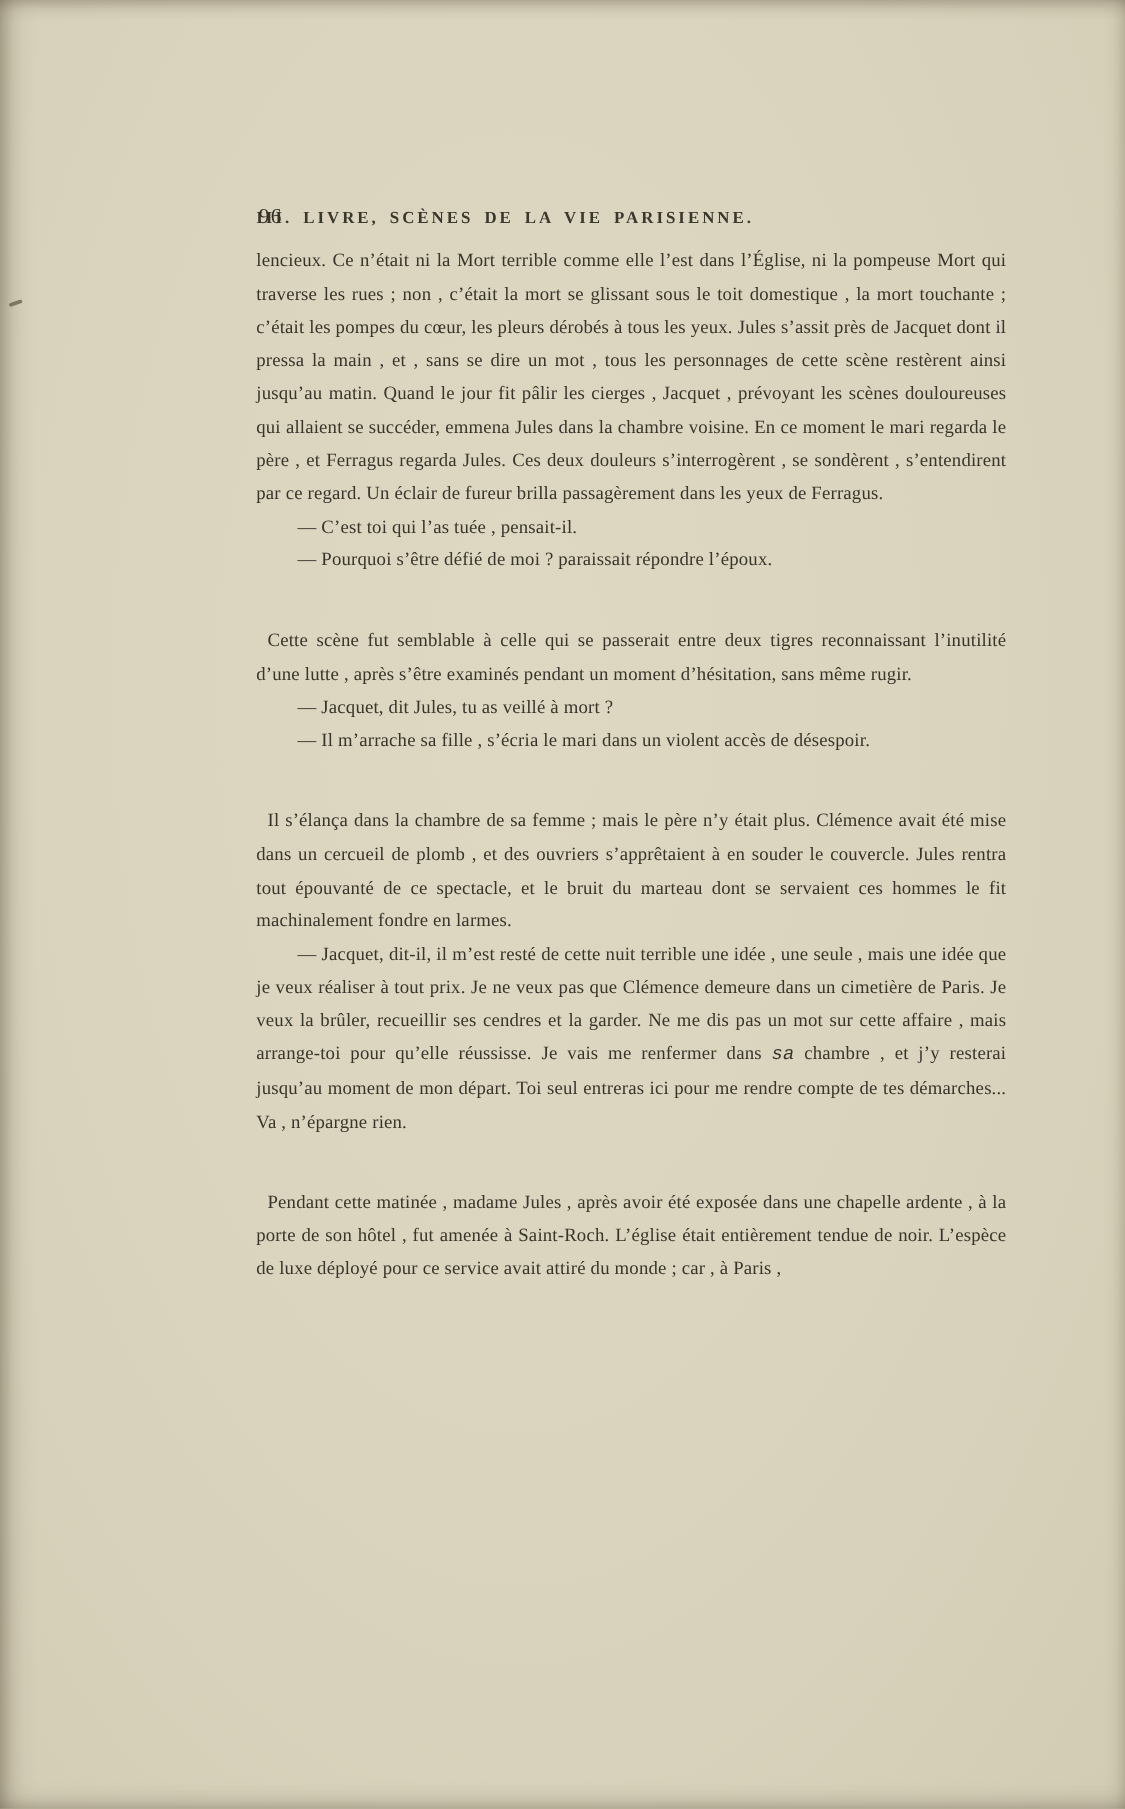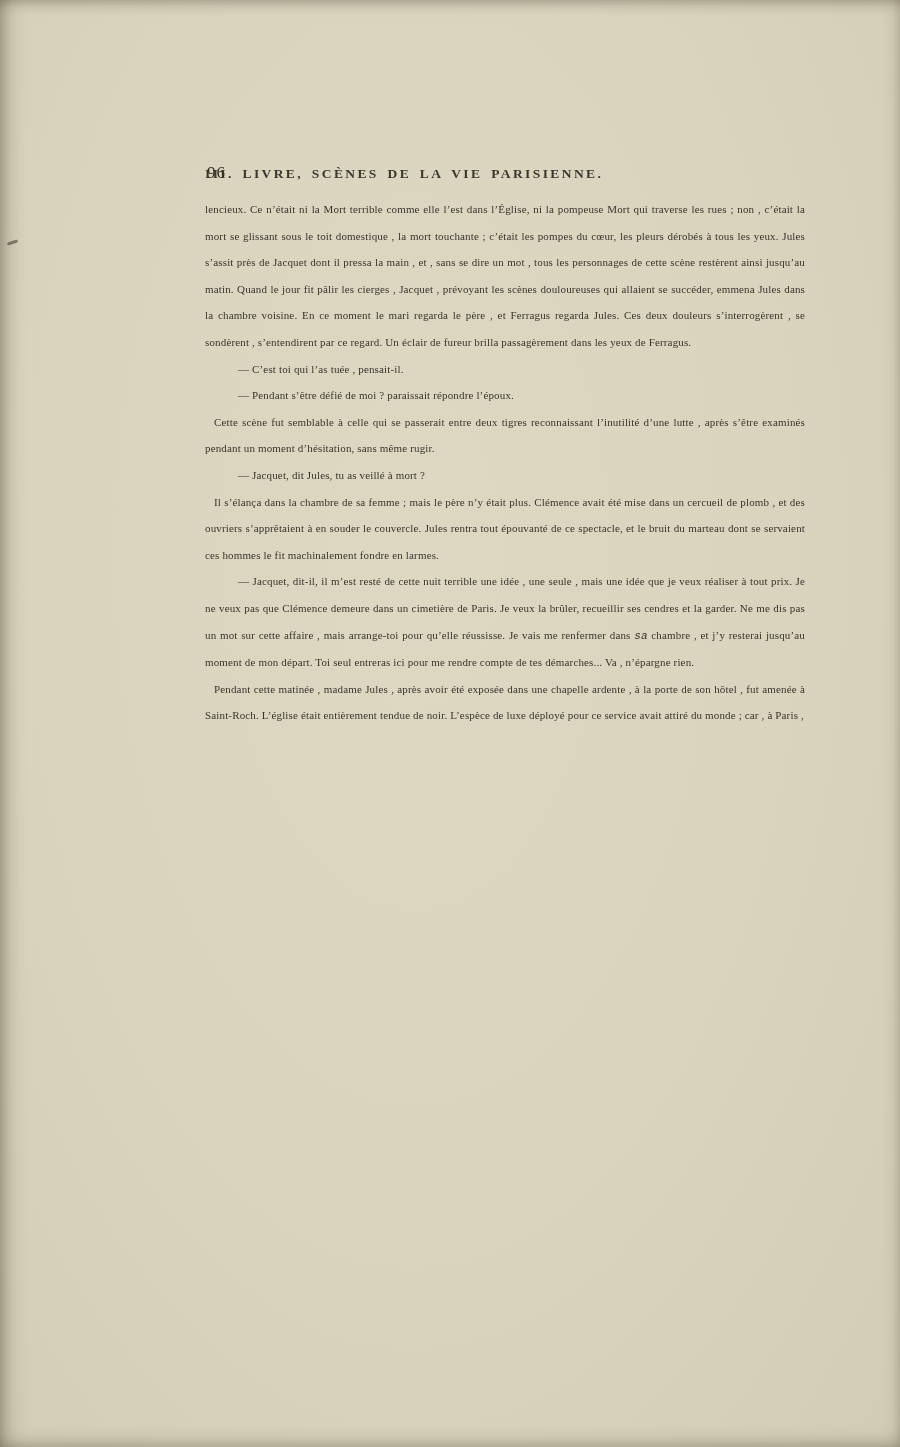--- a/index.html
+++ b/index.html
@@ -56,53 +56,54 @@
     word-spacing: 3px;
     padding-top: 3px;
     color: #3a372d;
     white-space: nowrap;
   }
   .text-block {
     position: absolute;
     left: 205px;
     top: 196px;
     width: 600px;
-    font-size: 11px;
+    font-size: 15px;
     line-height: 26.6px;
     text-align: justify;
     letter-spacing: 0.15px;
   }
   .para {
     margin: 0;
     padding: 0;
   }
   .para em {
     font-style: italic;
     font-family: Liberation Mono, monospace;
   }
   .indent-none { text-indent: 0; }
-  .indent-normal { text-indent: 9px; }
+  .indent-normal { text-indent: 9px; margin-top: 38px; }
   .indent-dialogue { text-indent: 33px; }
 </style>
 </head>
 <body>
 
 <div class="page">
 
   <div class="scan-artifact"></div>
 
   <header class="running-head">
     <span class="page-number">96</span>
     <span class="head-title">III. LIVRE, SCÈNES DE LA VIE PARISIENNE.</span>
   </header>
 
   <main class="text-block">
       <p class="para indent-none"><span>lencieux. Ce n’était ni la Mort terrible comme elle l’est dans l’Église, ni la pompeuse Mort qui traverse les rues ; non , c’était la mort se glissant sous le toit domestique , la mort touchante ; c’était les pompes du cœur, les pleurs dérobés à tous les yeux. Jules s’assit près de Jacquet dont il pressa la main , et , sans se dire un mot , tous les personnages de cette scène restèrent ainsi jusqu’au matin. Quand le jour fit pâlir les cierges , Jacquet , prévoyant les scènes douloureuses qui allaient se succéder, emmena Jules dans la chambre voisine. En ce moment le mari regarda le père , et Ferragus regarda Jules. Ces deux douleurs s’interrogèrent , se sondèrent , s’entendirent par ce regard. Un éclair de fureur brilla passagèrement dans les yeux de Ferragus.</span></p>
       <p class="para indent-dialogue"><span>— C’est toi qui l’as tuée , pensait-il.</span></p>
-      <p class="para indent-dialogue"><span>— Pendant s’être défié de moi ? paraissait répondre l’époux.</span></p>
+      <p class="para indent-dialogue"><span>— Pourquoi s’être défié de moi ? paraissait répondre l’époux.</span></p>
       <p class="para indent-normal"><span>Cette scène fut semblable à celle qui se passerait entre deux tigres reconnaissant l’inutilité d’une lutte , après s’être examinés pendant un moment d’hésitation, sans même rugir.</span></p>
       <p class="para indent-dialogue"><span>— Jacquet, dit Jules, tu as veillé à mort ?</span></p>
+      <p class="para indent-dialogue"><span>— Il m’arrache sa fille , s’écria le mari dans un violent accès de désespoir.</span></p>
       <p class="para indent-normal"><span>Il s’élança dans la chambre de sa femme ; mais le père n’y était plus. Clémence avait été mise dans un cercueil de plomb , et des ouvriers s’apprêtaient à en souder le couvercle. Jules rentra tout épouvanté de ce spectacle, et le bruit du marteau dont se servaient ces hommes le fit machinalement fondre en larmes.</span></p>
       <p class="para indent-dialogue"><span>— Jacquet, dit-il, il m’est resté de cette nuit terrible une idée , une seule , mais une idée que je veux réaliser à tout prix. Je ne veux pas que Clémence demeure dans un cimetière de Paris. Je veux la brûler, recueillir ses cendres et la garder. Ne me dis pas un mot sur cette affaire , mais arrange-toi pour qu’elle réussisse. Je vais me renfermer dans </span><em>sa</em><span> chambre , et j’y resterai jusqu’au moment de mon départ. Toi seul entreras ici pour me rendre compte de tes démarches... Va , n’épargne rien.</span></p>
       <p class="para indent-normal"><span>Pendant cette matinée , madame Jules , après avoir été exposée dans une chapelle ardente , à la porte de son hôtel , fut amenée à Saint-Roch. L’église était entièrement tendue de noir. L’espèce de luxe déployé pour ce service avait attiré du monde ; car , à Paris ,</span></p>
     </main>
 
 </div>
 
 </body></html>

